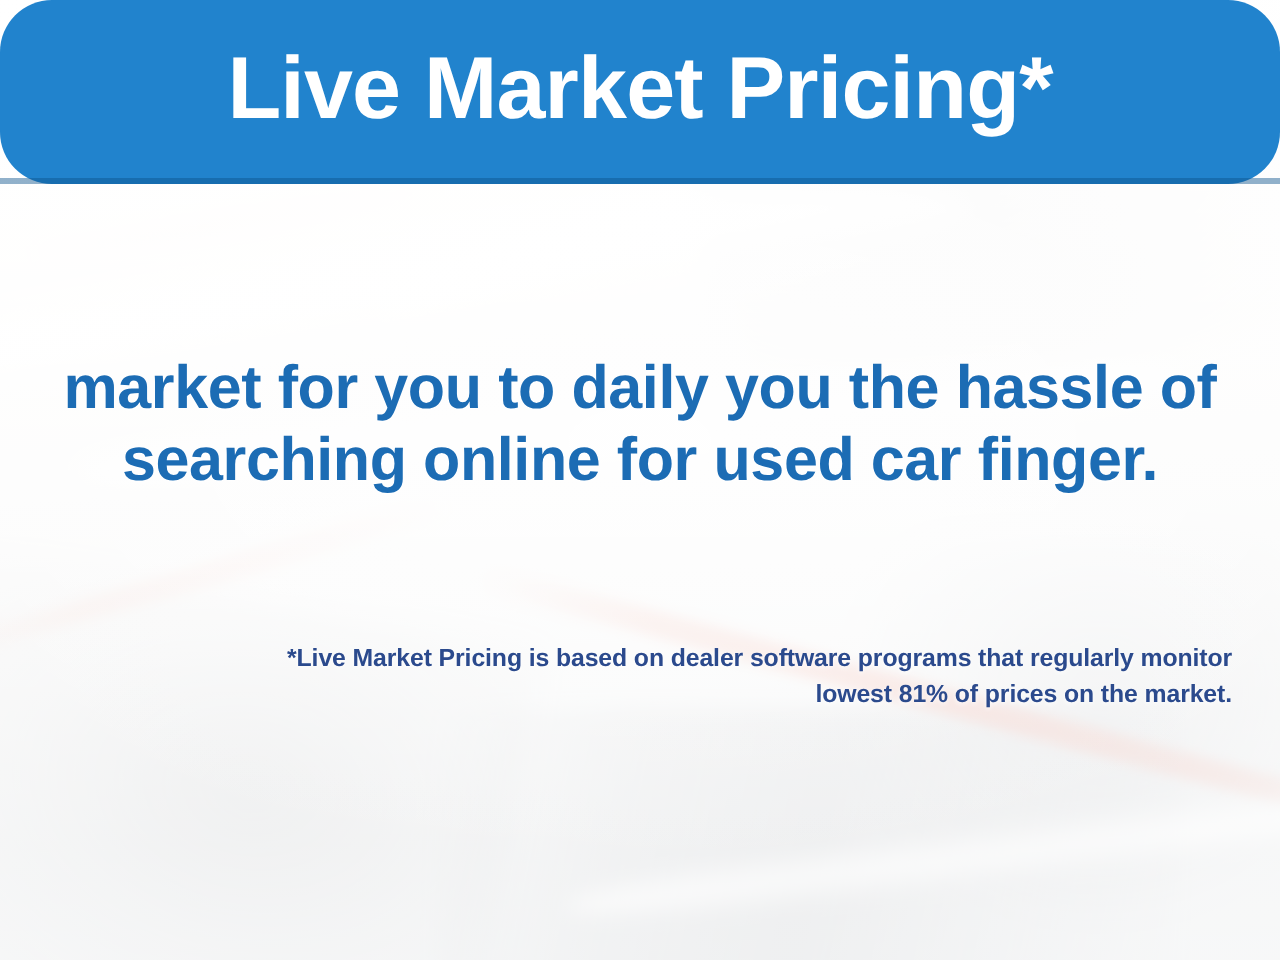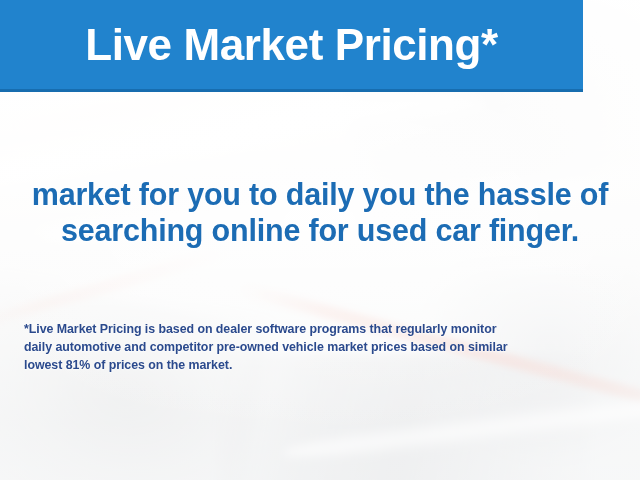--- a/index.html
+++ b/index.html
@@ -225,27 +225,28 @@
         rgba(255,255,255,0.55) 0%,
         rgba(255,255,255,0.18) 60%,
         rgba(255,255,255,0) 100%);
   }
 
   
   .header-bar {
     position: absolute;
     left: 0;
     top: 0;
-    width: 583px;
+    width: 640px;
     height: 92px;
     background: #2183cd;
     display: flex;
     align-items: center;
     justify-content: center;
     z-index: 5;
+    border-radius: 26px;
   }
   .header-bar::after {
     content: "";
     position: absolute;
     left: 0;
     right: 0;
     bottom: 0;
     height: 3px;
     background: rgba(12,82,140,0.45);
   }
@@ -283,21 +284,21 @@
     text-shadow: 0 1px 2px rgba(255,255,255,0.85);
   }
   .headline .hl-line { display: block; white-space: nowrap; }
 
   
   .disclaimer {
     position: absolute;
     left: 24px;
     right: 24px;
     top: 228px;
-    text-align: left;
+    text-align: right;
     color: #2b4a8d;
     font-size: 12.4px;
     font-weight: bold;
     line-height: 18px;
     letter-spacing: -0.05px;
     text-shadow: 0 1px 2px rgba(255,255,255,0.8);
   }
   .disclaimer .dc-line { display: block; white-space: nowrap; }
 </style>
 </head>
@@ -328,19 +329,18 @@
 
   <div class="content">
 
     <div class="headline">
       <span class="hl-line">market for you to daily you the hassle of</span>
       <span class="hl-line">searching online for used car finger.</span>
     </div>
 
     <div class="disclaimer">
       <span class="dc-line">*Live Market Pricing is based on dealer software programs that regularly monitor</span>
-      <span class="dc-line">daily automotive and competitor pre-owned vehicle market prices based on similar</span>
       <span class="dc-line">lowest 81% of prices on the market.</span>
     </div>
 
   </div>
 
 </div>
 
 </body></html>

